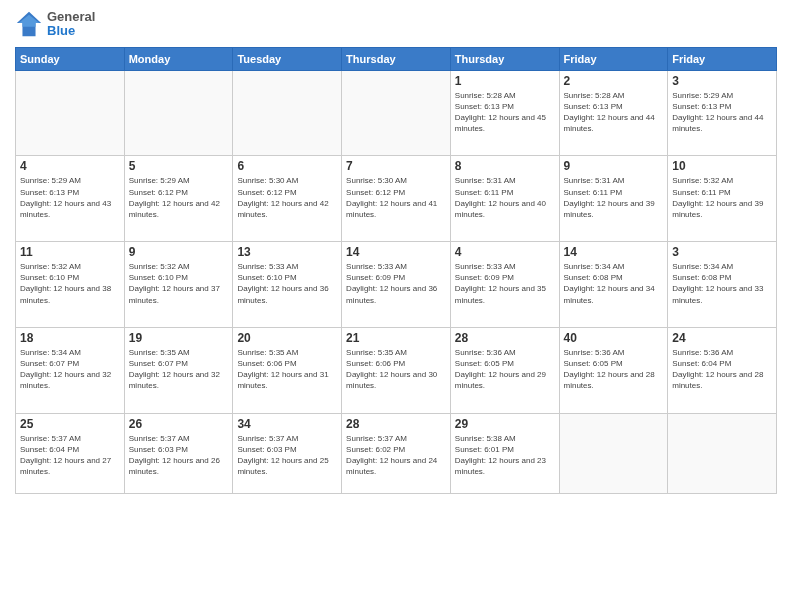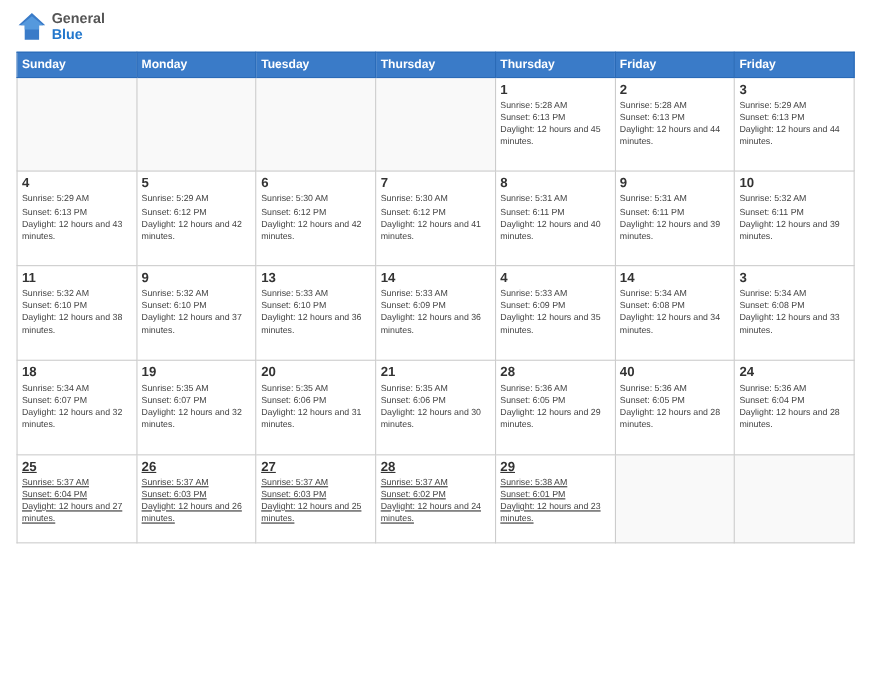--- a/index.html
+++ b/index.html
@@ -88,21 +88,20 @@
     .day-info {
       font-size: 8px;
       color: #444;
       line-height: 1.4;
     }
     .empty-cell {
       background: #f9f9f9;
     }
     tr:last-child td {
       height: 75px;
-      text-decoration: underline;
     }
   </style>
 </head>
 <body>
 
 <div class="page">
   <div class="header">
     <div class="logo">
       <svg class="logo-icon" viewBox="0 0 30 30">
         <polygon points="15,2 28,14 22,14 22,28 8,28 8,14 2,14" fill="#3a7bc8"></polygon>
@@ -293,21 +292,21 @@
 Sunset: 6:04 PM
 Daylight: 12 hours and 27 minutes.</div>
           </td>
           <td>
             <span class="day-number">26</span>
             <div class="day-info" style="white-space: pre-line;">Sunrise: 5:37 AM
 Sunset: 6:03 PM
 Daylight: 12 hours and 26 minutes.</div>
           </td>
           <td>
-            <span class="day-number">27</span>
+            <span class="day-number">34</span>
             <div class="day-info" style="white-space: pre-line;">Sunrise: 5:37 AM
 Sunset: 6:03 PM
 Daylight: 12 hours and 25 minutes.</div>
           </td>
           <td>
             <span class="day-number">28</span>
             <div class="day-info" style="white-space: pre-line;">Sunrise: 5:37 AM
 Sunset: 6:02 PM
 Daylight: 12 hours and 24 minutes.</div>
           </td>

